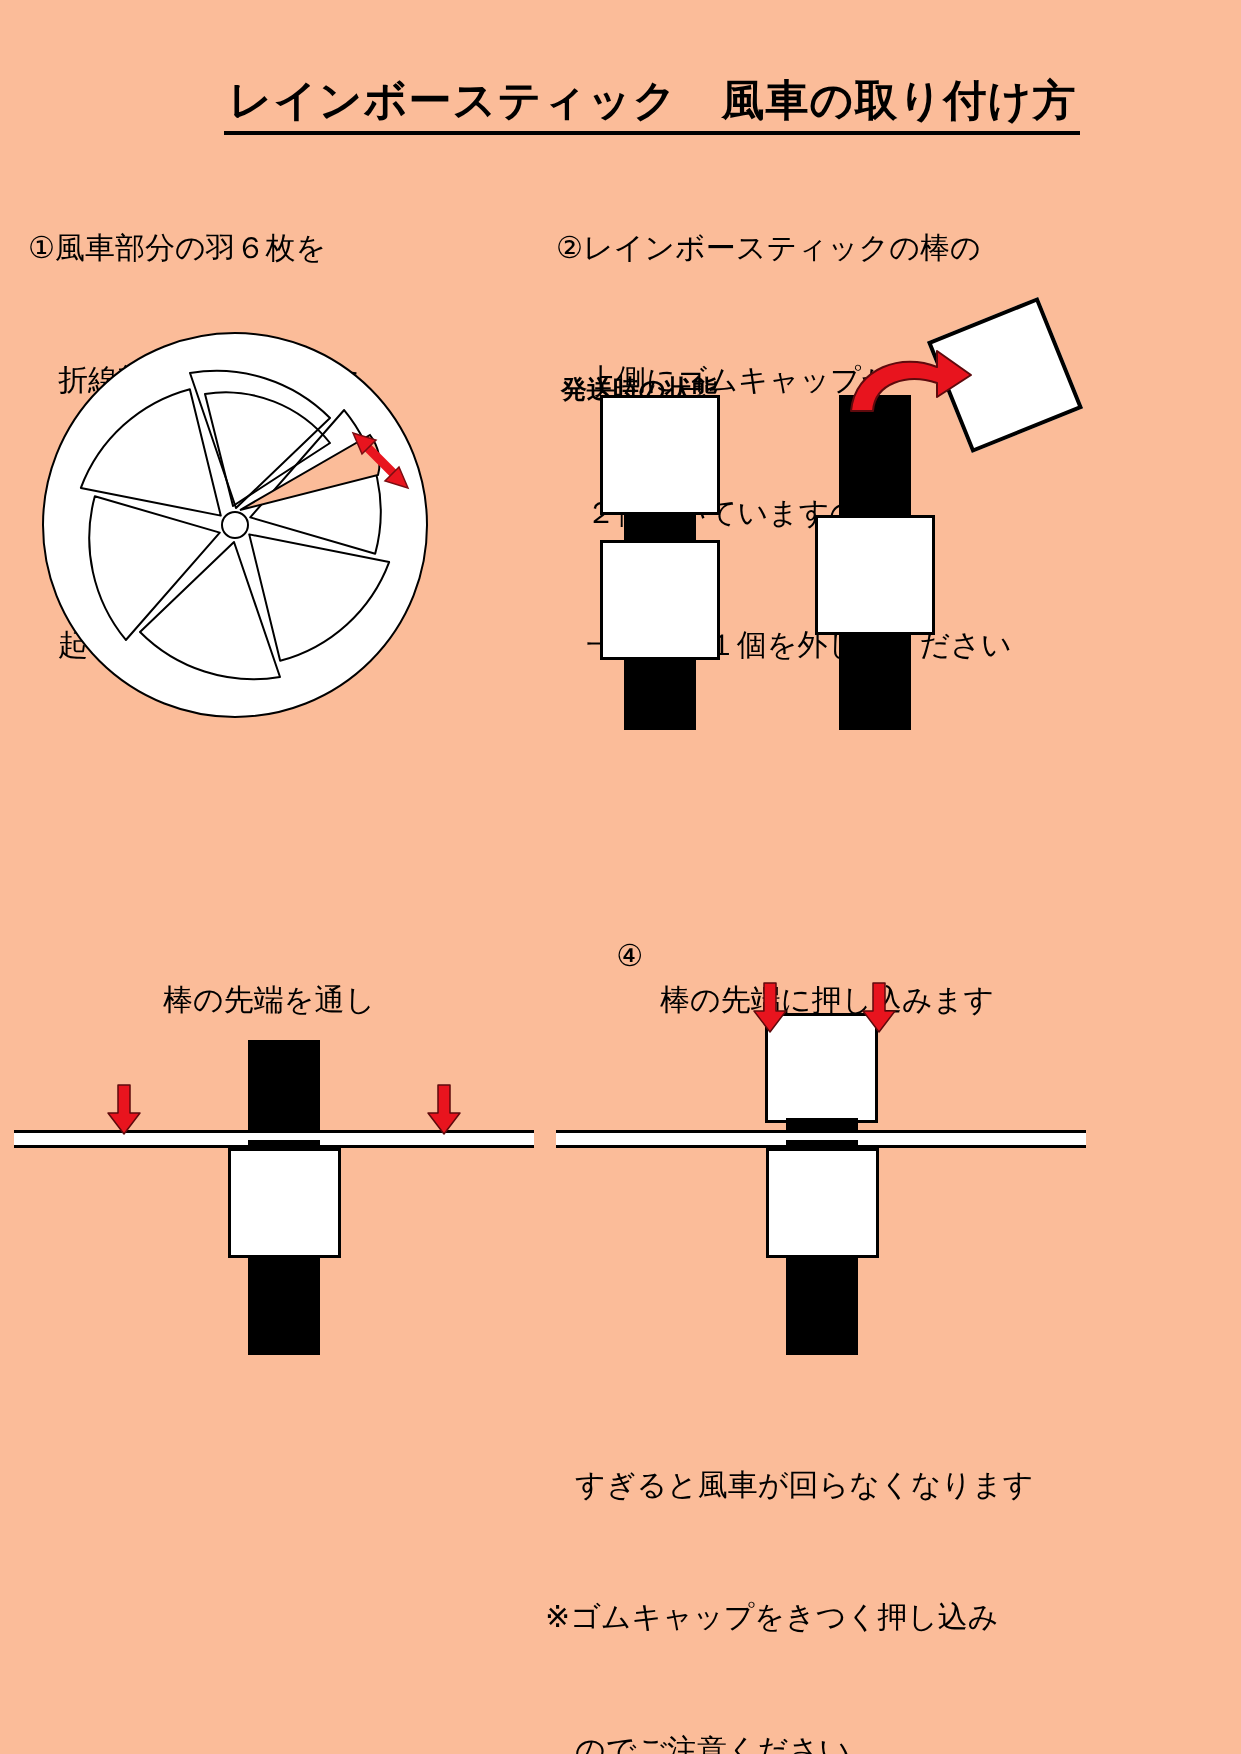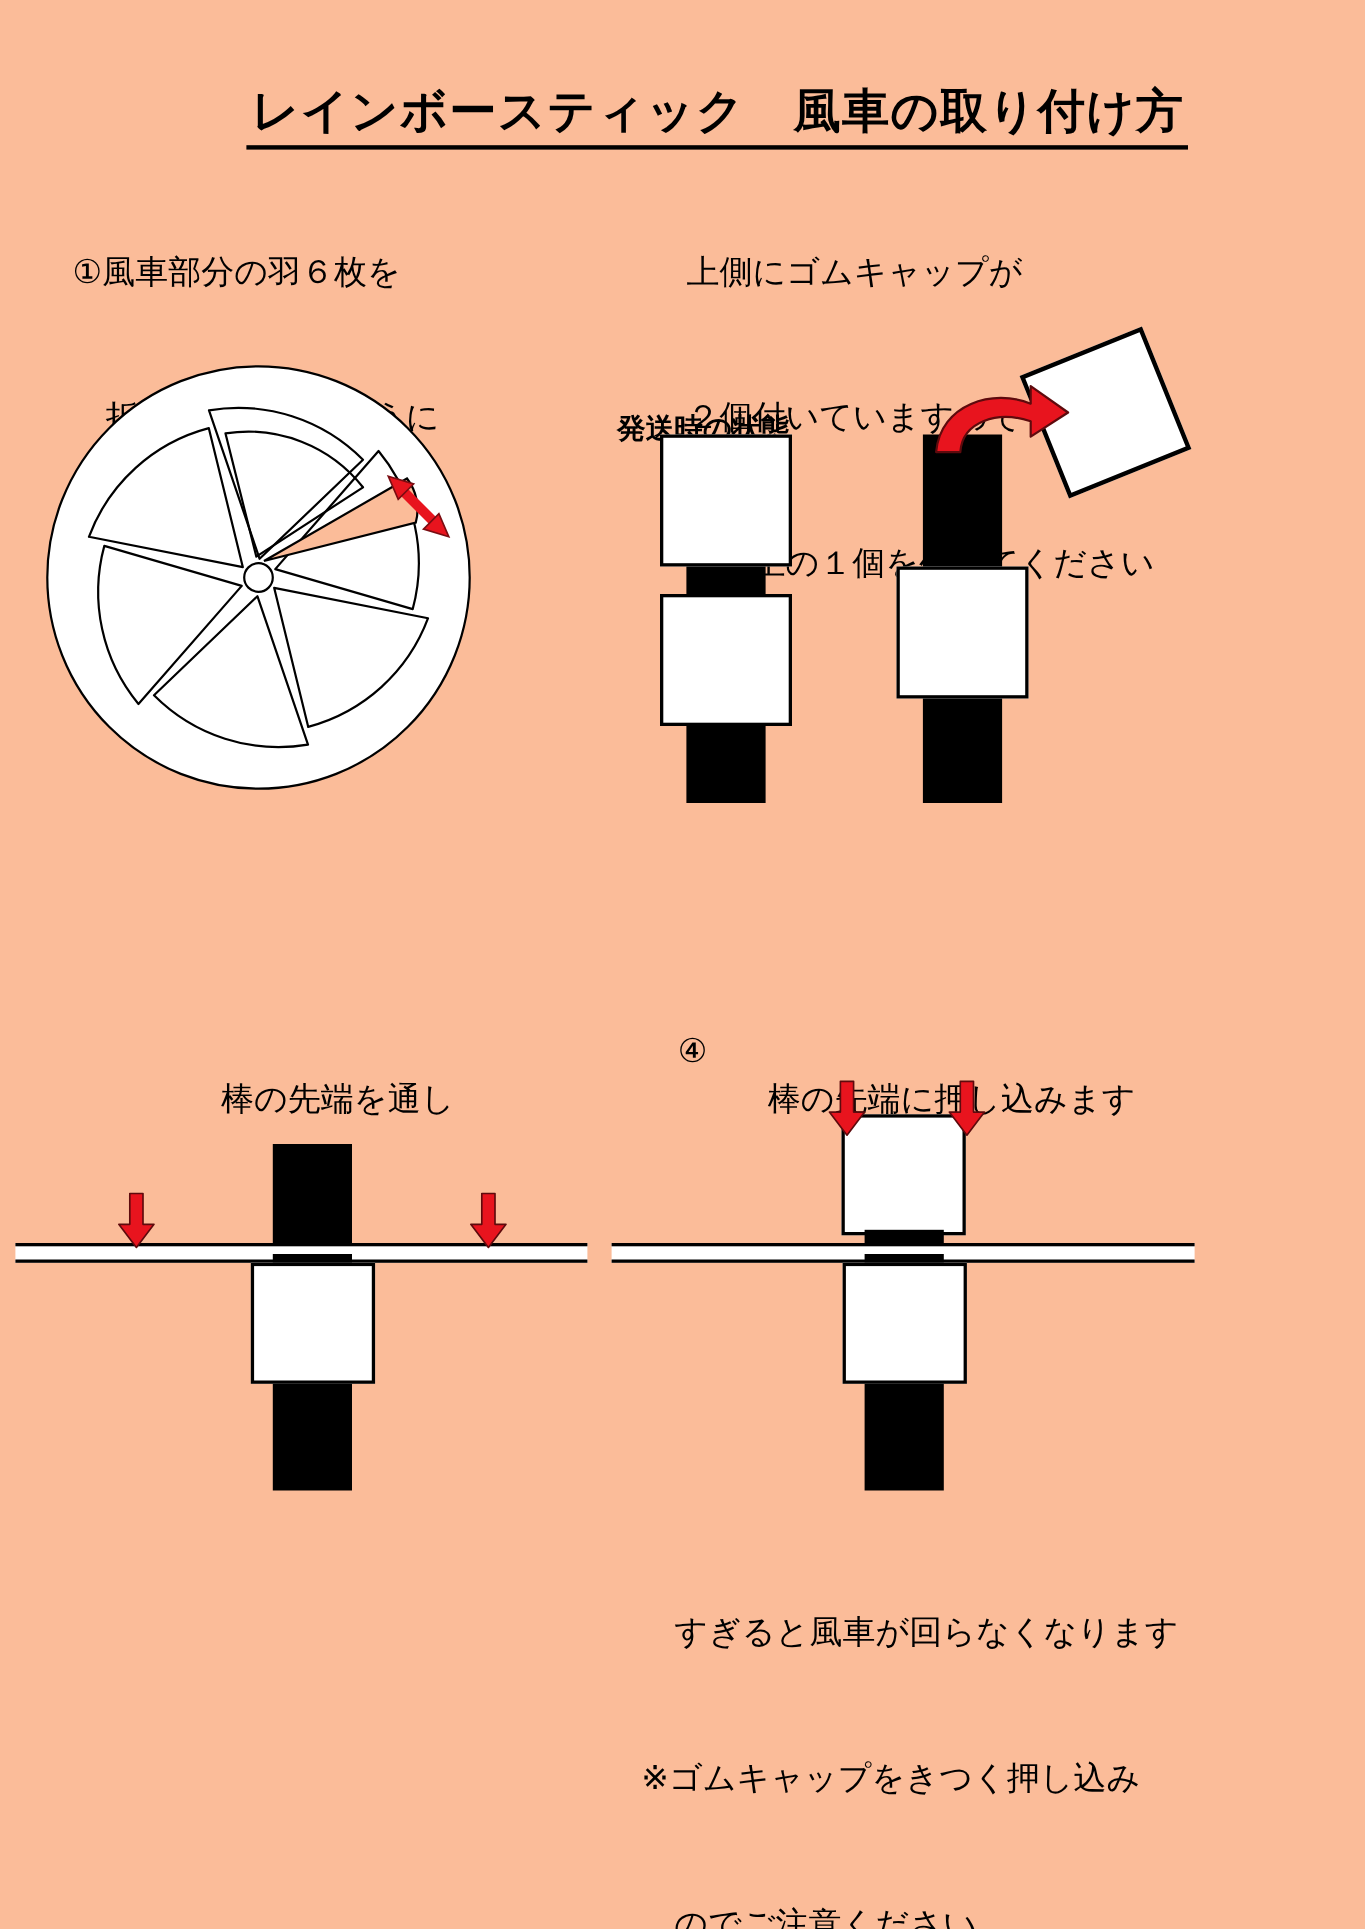--- a/index.html
+++ b/index.html
@@ -41,21 +41,20 @@
   
   .textblock {
     position: absolute;
     font-size: 30px;
     line-height: 1.47;
     white-space: pre;
   }
   .step-text { font-size: 30px; }
   .hang {
     display: block;
-    margin-left: 38px;
   }
   .small-label {
     position: absolute;
     font-size: 26px;
     font-weight: bold;
     white-space: pre;
     margin-top: 24px;
   }
 
   
@@ -138,20 +137,21 @@
 
       <g>
         <line x1="323" y1="113" x2="358" y2="148" stroke="#e8141e" stroke-width="9" stroke-linecap="butt"></line>
         <polygon points="313,103 336,110 322,124" fill="#e8141e" stroke="#7a0d12" stroke-width="1.5"></polygon>
         <polygon points="368,158 345,151 359,137" fill="#e8141e" stroke="#7a0d12" stroke-width="1.5"></polygon>
       </g>
     </svg>
   </div>
 
   <div class="textblock step-text" style="left:556px; top:138px;">
+    <span class="hang">②レインボースティックの棒の</span>
     <span class="hang">　上側にゴムキャップが</span>
     <span class="hang">　２個付いていますので</span>
     <span class="hang">　一番上の１個を外してください</span>
   </div>
 
   <div class="small-label" style="left:561px; top:348px;">発送時の状態</div>
 
   <div class="stick-figure" style="left:600px; top:395px; width:120px; height:335px;">
     <div class="rod" style="left:24px; top:0px; width:72px; height:335px;"></div>
     <div class="cap" style="left:0px; top:0px; width:120px; height:120px;"></div>

